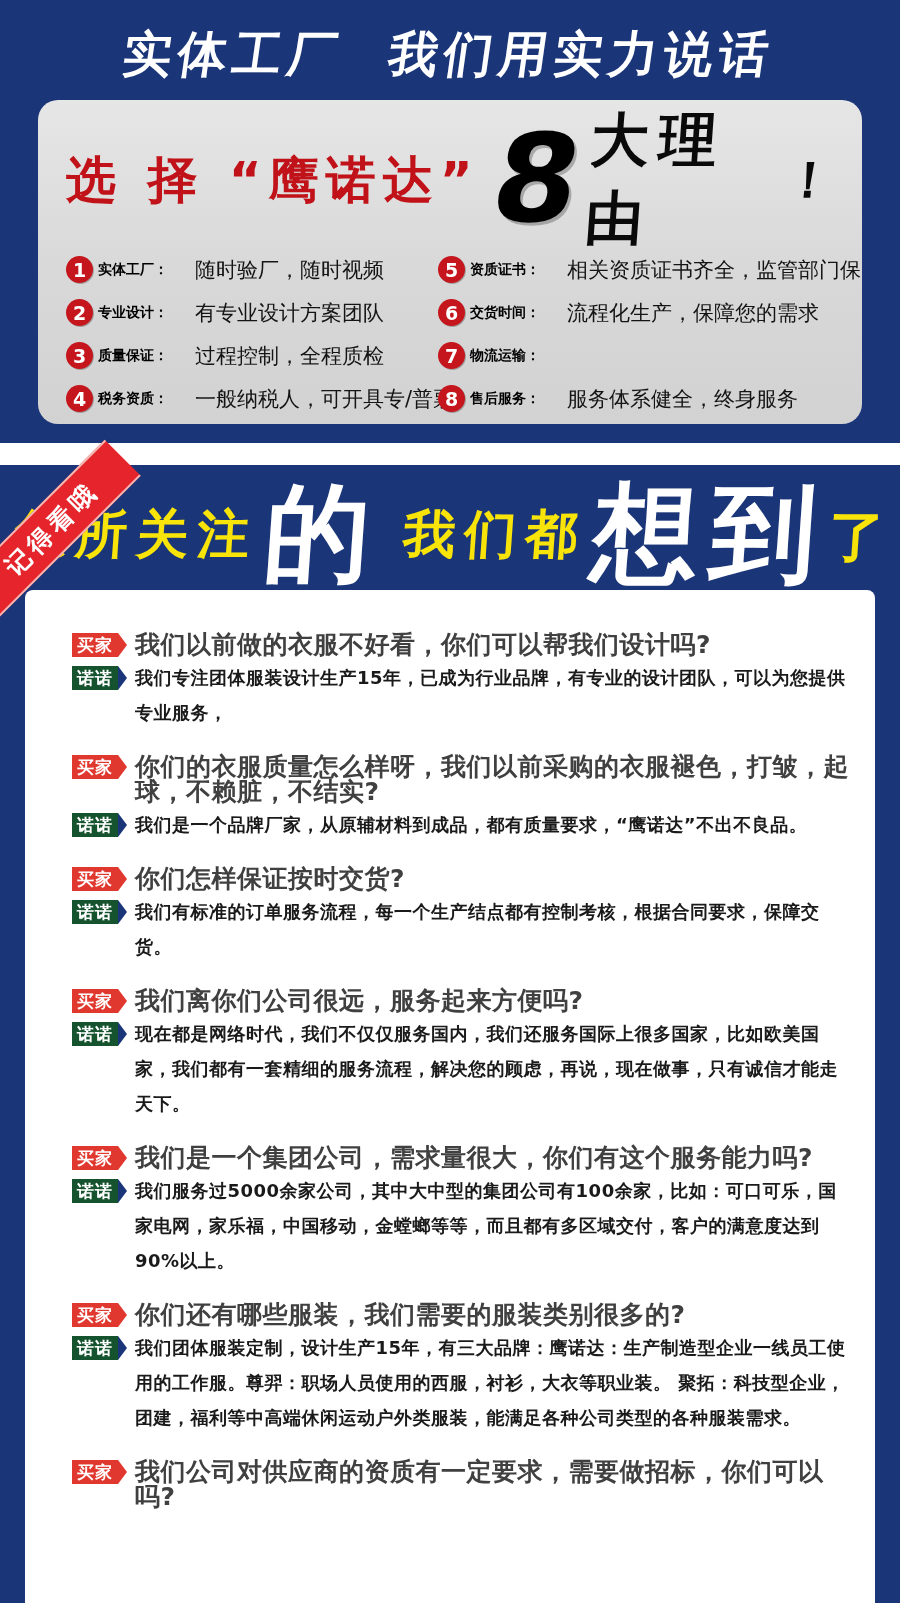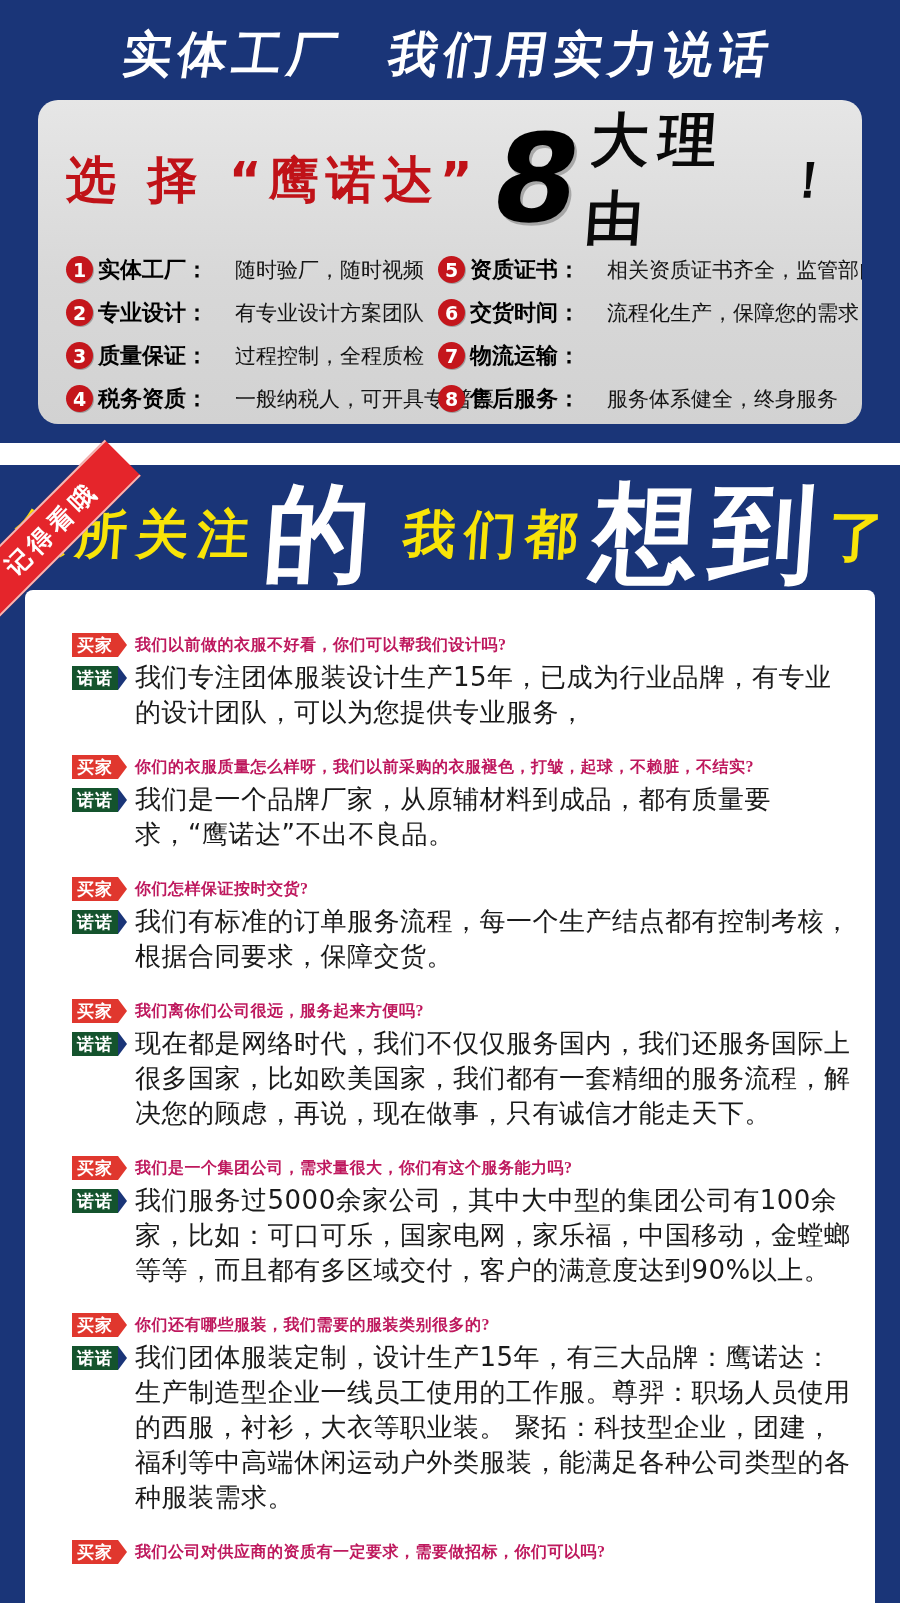--- a/index.html
+++ b/index.html
@@ -91,21 +91,21 @@
     background: #c4161c;
     color: #ffffff;
     font-size: 19px;
     font-weight: 700;
     display: inline-flex;
     align-items: center;
     justify-content: center;
     margin-right: 5px;
     box-shadow: 1px 1px 0 rgba(0,0,0,0.25);
   }
-  .reason-label { color: #000000; font-size: 22px; font-weight: 800; }
+  .reason-label { color: #000000; font-size: 14px; font-weight: 800; }
   .reason-desc  { color: #141414; font-size: 21px; font-weight: 400; margin-left: 27px; }
 
   
   .white-gap { height: 22px; background: #ffffff; }
 
   
   .bottom-section {
     position: relative;
     height: 1138px;
     background: #1a3578;
@@ -194,31 +194,30 @@
     border-top: 12px solid transparent;
     border-bottom: 12px solid transparent;
     border-left: 9px solid;
   }
   .tag-buyer { background: #e0372e; }
   .tag-buyer::after { border-left-color: #e0372e; }
   .tag-seller { background: #14532d; }
   .tag-seller::after { border-left-color: #1a3578; }
 
   .q-text {
-    color: #be185d;
-    font-size: 16px;
+    color: #404040;
+    font-size: 25px;
     font-weight: 700;
     line-height: 25px;
     letter-spacing: 0.5px;
-    font-family: Liberation Serif, serif;
   }
   .a-text {
     color: #1a1a1a;
-    font-size: 26px;
-    font-weight: 400;
+    font-size: 18px;
+    font-weight: 700;
     line-height: 35px;
     margin-top: -5px;
     letter-spacing: 0.5px;
   }
 
   .bottom-banner {
     height: 123px;
     display: flex;
     align-items: center;
     justify-content: center;

